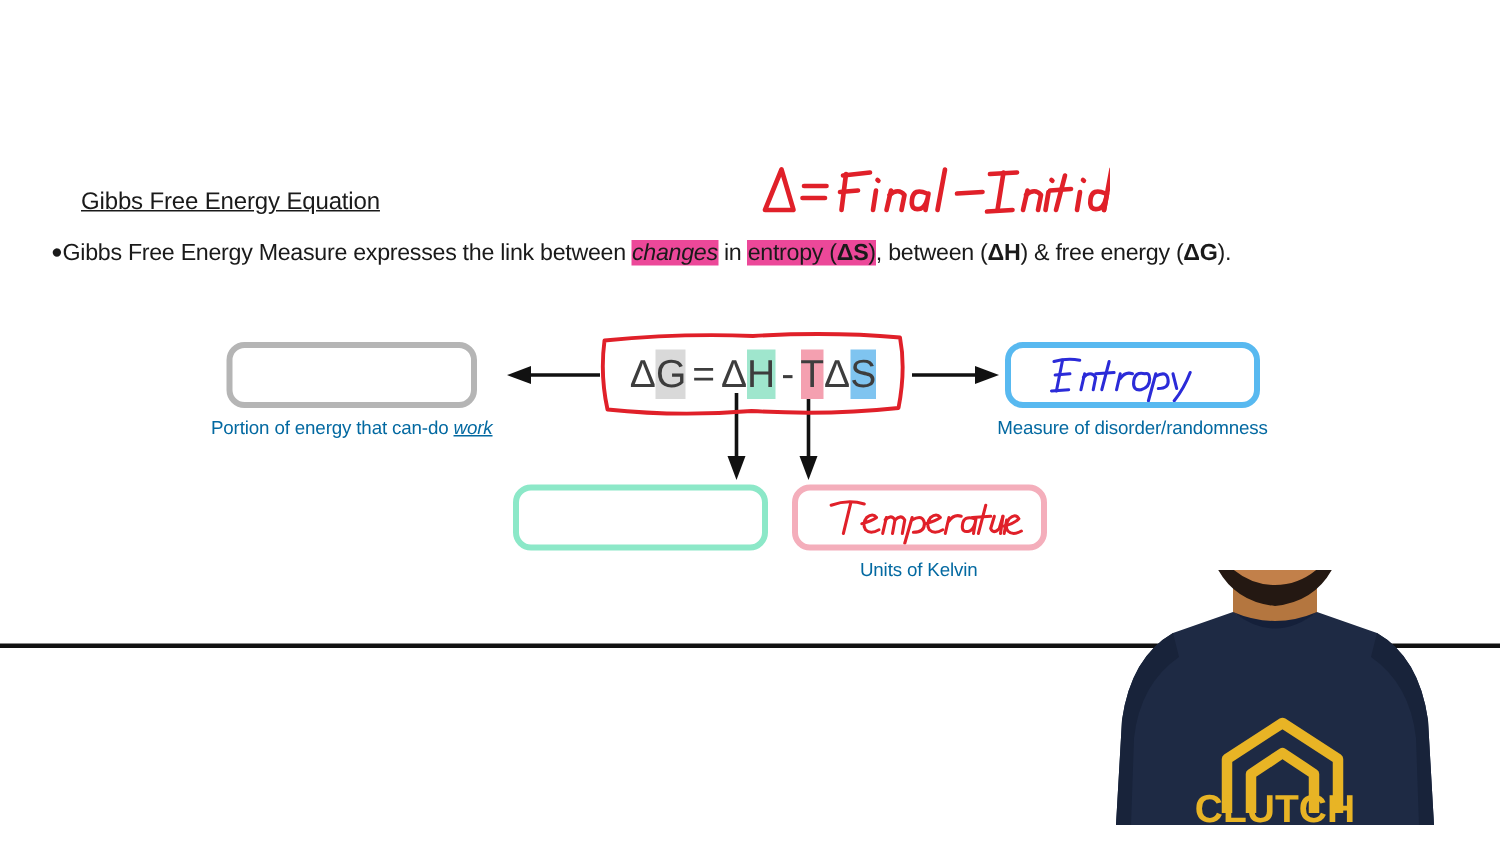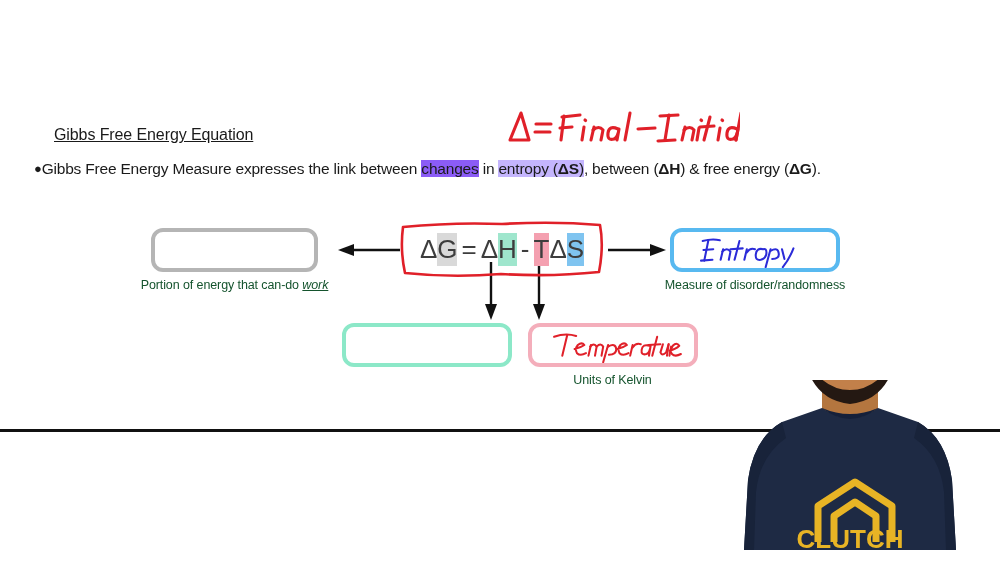--- a/index.html
+++ b/index.html
@@ -39,24 +39,25 @@
     left: 34px; top: 160px;
     font-size: 15.5px;
     white-space: nowrap;
     letter-spacing: -0.2px;
   }
   .bullet-dot {
     font-size: 13px;
     vertical-align: 1px;
   }
   .hl-yellow {
-    background: #8b5cf6;
+    background: #ec4899;
+    font-style: italic;
   }
   .hl-cyan {
-    background: #c4b5fd;
+    background: #ec4899;
   }
   .bold { font-weight: bold; }
 
   .example-line {
     position: absolute;
     left: 34px; top: 196px;
     font-size: 15.5px;
     white-space: nowrap;
     letter-spacing: -0.2px;
   }
@@ -114,21 +115,21 @@
 
   .handwriting {
     position: absolute;
     left: 0; top: 0;
     width: 100%; height: 100%;
   }
 
   .caption {
     position: absolute;
     font-size: 12.5px;
-    color: #14532d;
+    color: #0369a1;
     text-align: center;
     white-space: nowrap;
     letter-spacing: -0.1px;
   }
   .cap-underline-italic {
     font-style: italic;
     text-decoration: underline;
   }
 
   

